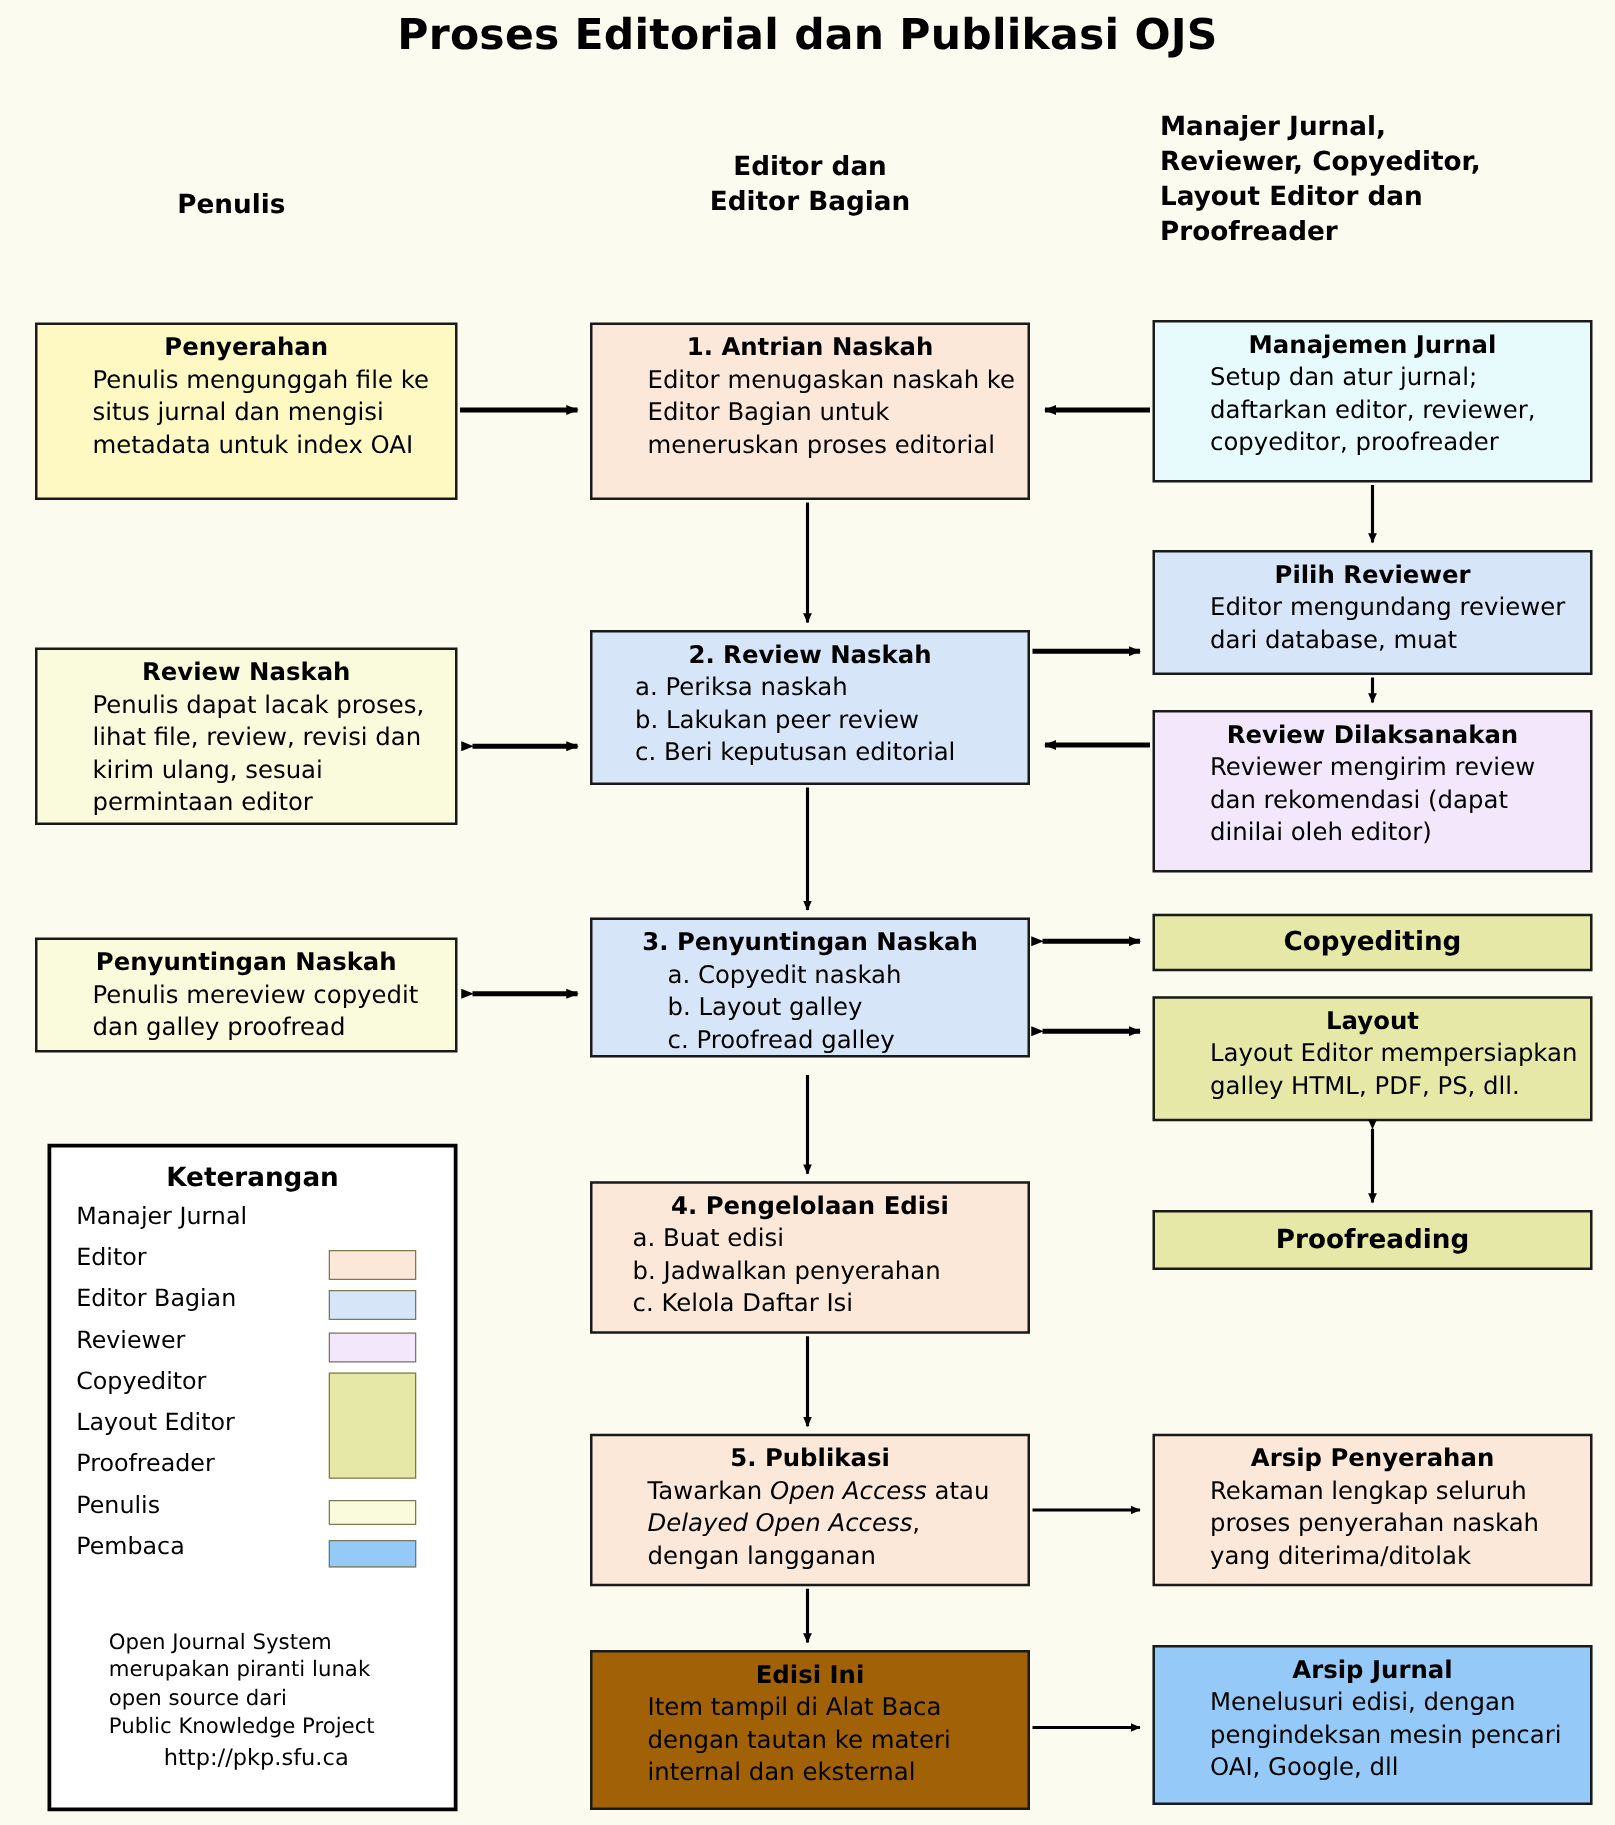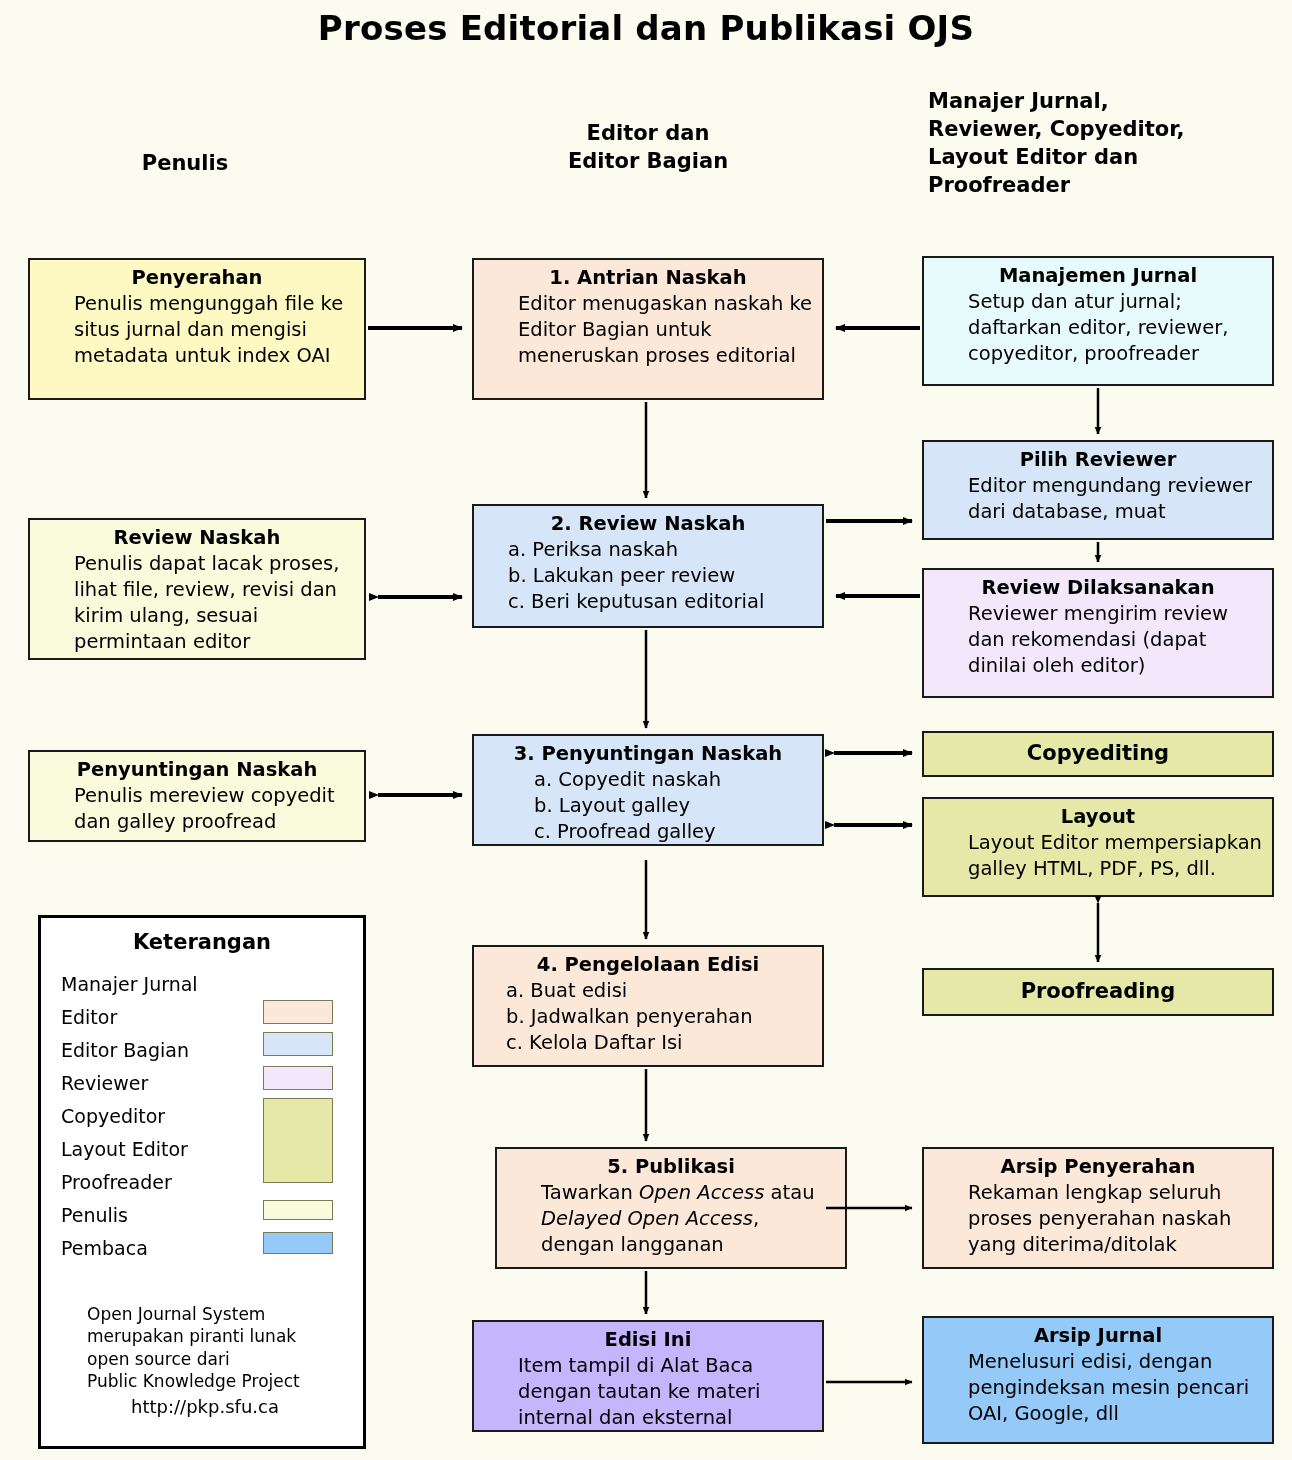--- a/index.html
+++ b/index.html
@@ -42,21 +42,21 @@
     position:absolute;left:38px;top:915px;width:328px;height:534px;
     box-sizing:border-box;background:#fff;border:3px solid #000;
     font-family:"DejaVu Sans", sans-serif;
   }
   .legend .lt{
     text-align:center;font-weight:bold;font-size:21px;margin-top:12px;color:#000;
   }
   .legend .rows{position:relative;margin-top:8px;}
   .legend .lrow{
     position:relative;height:33px;font-size:19px;color:#000;padding-left:20px;
-    display:flex;align-items:flex-end;
+    display:flex;align-items:flex-start;
   }
   .legend .swatch{
     position:absolute;box-sizing:border-box;border:1px solid #7a7a55;left:222px;width:70px;
   }
   .legend .note{
     position:absolute;left:46px;top:385px;width:280px;font-size:17px;line-height:1.32;color:#000;
   }
   .legend .url{
     position:absolute;left:0;top:478px;width:328px;text-align:center;font-size:18px;color:#000;
   }
@@ -138,31 +138,31 @@
     <span class="bt">Proofreading</span>
   </div>
 
   <div class="box" style="left:472px;top:945px;width:352px;height:122px;background:#FCE8D8;">
     <span class="bt">4. Pengelolaan Edisi</span>
     <span class="sub" style="padding-left:24px;">a. Buat edisi</span>
     <span class="sub" style="padding-left:24px;">b. Jadwalkan penyerahan</span>
     <span class="sub" style="padding-left:24px;">c. Kelola Daftar Isi</span>
   </div>
 
-  <div class="box" style="left:495px;top:1147px;width:352px;height:122px;background:#FCE8D8;">
+  <div class="box" style="left:472px;top:1147px;width:352px;height:122px;background:#FCE8D8;">
     <span class="bt">5. Publikasi</span>
     <span class="bd"><span>Tawarkan </span><em>Open Access</em><span> atau </span><em>Delayed Open Access</em><span>, dengan langganan</span></span>
   </div>
 
   <div class="box" style="left:922px;top:1147px;width:352px;height:122px;background:#FCE8D8;">
     <span class="bt">Arsip Penyerahan</span>
     <span class="bd">Rekaman lengkap seluruh proses penyerahan naskah yang diterima/ditolak</span>
   </div>
 
-  <div class="box" style="left:472px;top:1320px;width:352px;height:112px;background:#c4b5fd;">
+  <div class="box" style="left:472px;top:1320px;width:352px;height:128px;background:#a16207;">
     <span class="bt">Edisi Ini</span>
     <span class="bd">Item tampil di Alat Baca dengan tautan ke materi internal dan eksternal</span>
   </div>
 
   <div class="box" style="left:922px;top:1316px;width:352px;height:128px;background:#94C9F8;">
     <span class="bt">Arsip Jurnal</span>
     <span class="bd">Menelusuri edisi, dengan pengindeksan mesin pencari OAI, Google, dll</span>
   </div>
 
   <div class="legend">

